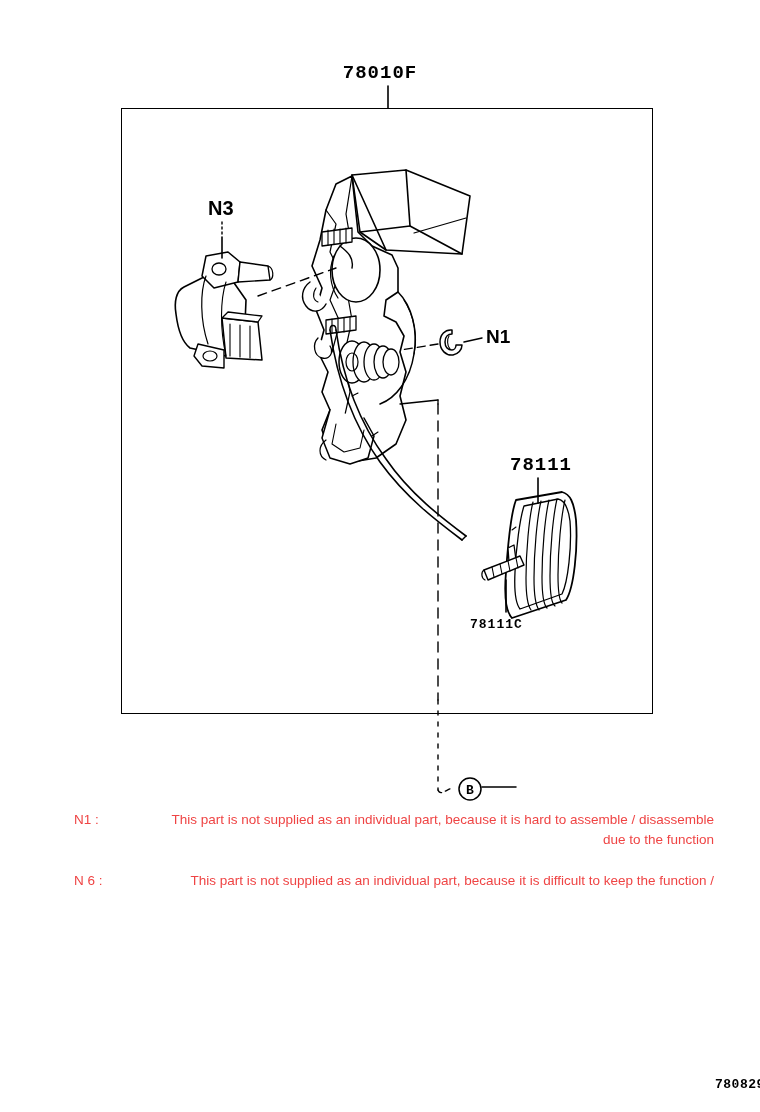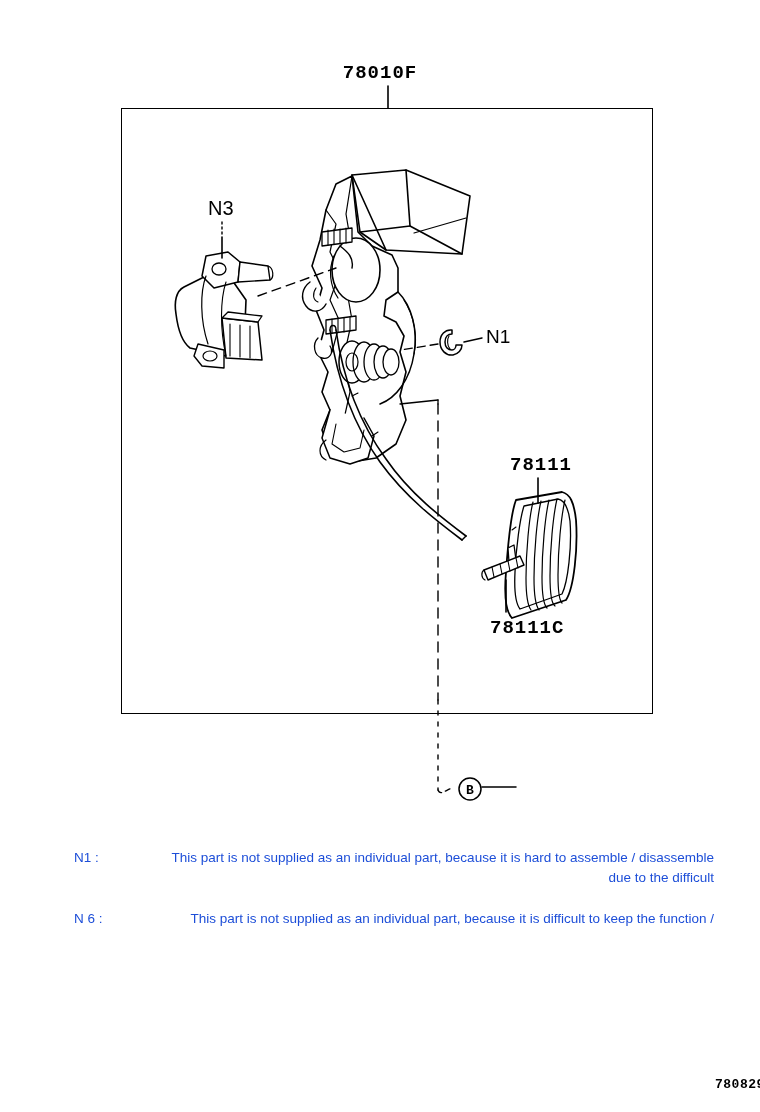--- a/index.html
+++ b/index.html
@@ -50,48 +50,48 @@
 
   
   .callout {
     font-family: "Liberation Mono", "DejaVu Sans Mono", monospace;
     font-weight: bold;
     color: #000;
     white-space: nowrap;
   }
   .callout-n {
     font-family: "Liberation Sans", sans-serif;
-    font-weight: normal;
+    font-weight: bold;
     font-size: 19px;
   }
   .lbl-n3   { left: 208px; top: 197px; font-size: 20px; }
   .lbl-n1   { left: 486px; top: 326px; font-size: 19px; }
   .lbl-78111  { left: 510px; top: 454px; font-size: 19px; letter-spacing: 1px; }
-  .lbl-78111c { left: 470px; top: 617px; font-size: 19px; letter-spacing: 1px; margin-left: 20px; }
+  .lbl-78111c { left: 470px; top: 617px; font-size: 13px; letter-spacing: 1px; }
 
   
   .bolt-text {
     left: 519px;
     top: 768px;
     font-family: "Liberation Mono", "DejaVu Sans Mono", monospace;
     font-size: 17px;
     font-weight: bold;
     line-height: 22px;
     white-space: pre;
     letter-spacing: 0.5px;
   }
 
   
   .footnotes {
     left: 74px;
-    top: 848px;
+    top: 810px;
     width: 640px;
     font-family: "Liberation Sans", sans-serif;
     font-size: 13.5px;
-    color: #1d4ed8;
+    color: #ef4444;
     line-height: 20px;
   }
   .fn-block { margin-bottom: 21px; position: relative; }
   .fn-tag {
     position: absolute;
     left: 0; top: 0;
     width: 40px;
     white-space: nowrap;
   }
   .fn-body {
@@ -260,21 +260,21 @@
   <div class="abs callout lbl-78111">78111</div>
   <div class="abs callout lbl-78111c">78111C</div>
 
 
   <div class="abs footnotes">
 
     <div class="fn-block">
       <span class="fn-tag">N1 :</span>
       <div class="fn-body">
         <span>This part is not supplied as an individual part, because it is hard to assemble / disassemble</span>
-        <span class="fn-line2">due to the difficult</span>
+        <span class="fn-line2">due to the function</span>
       </div>
     </div>
 
     <div class="fn-block">
       <span class="fn-tag">N 6 :</span>
       <div class="fn-body">
         <span>This part is not supplied as an individual part, because it is difficult to keep the function /</span>
       </div>
     </div>
 

